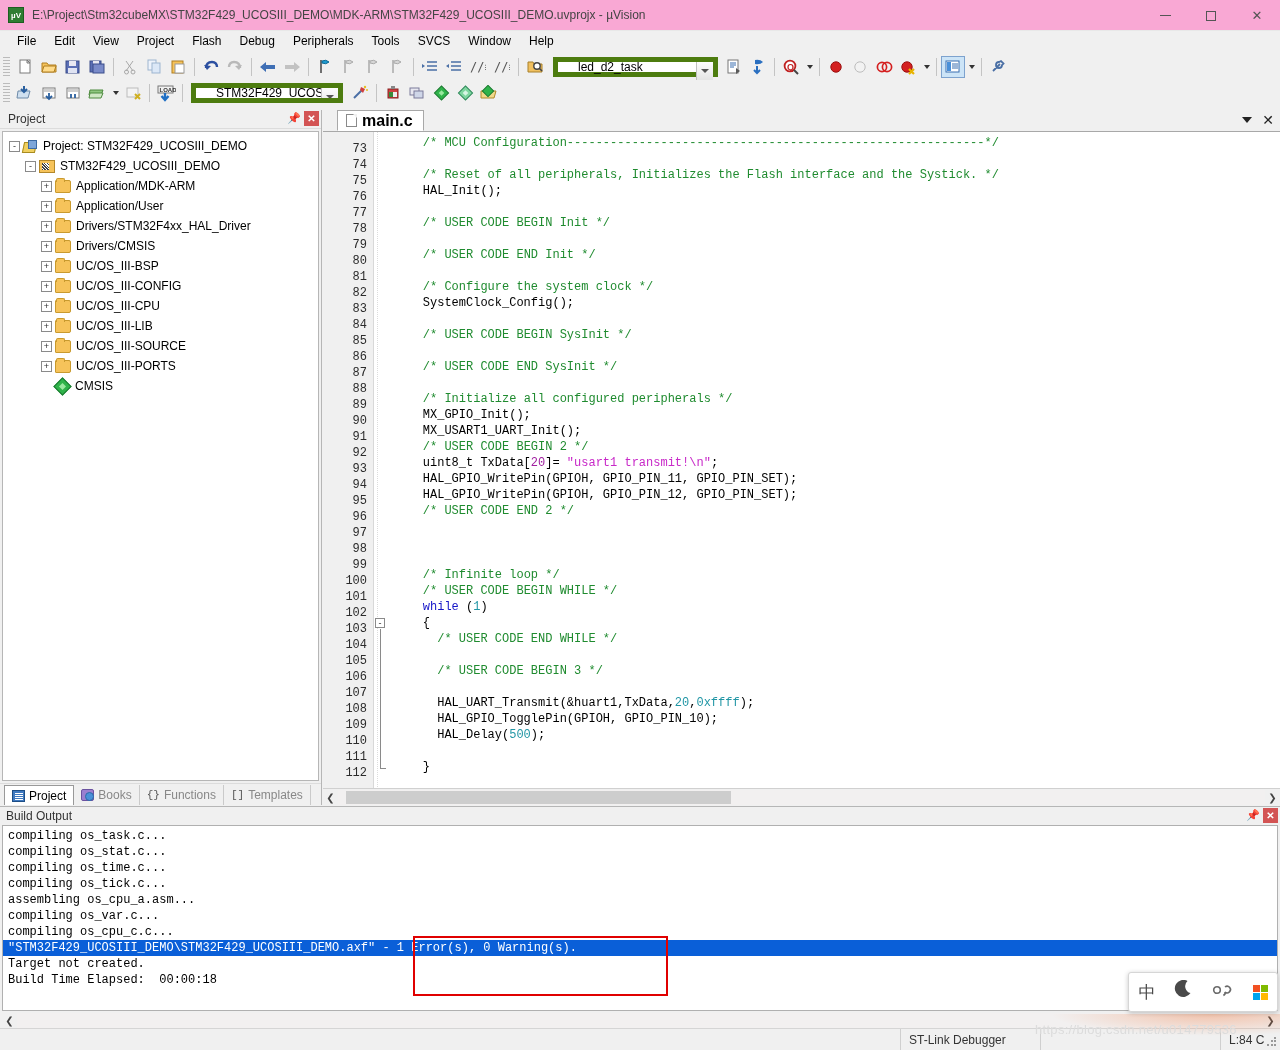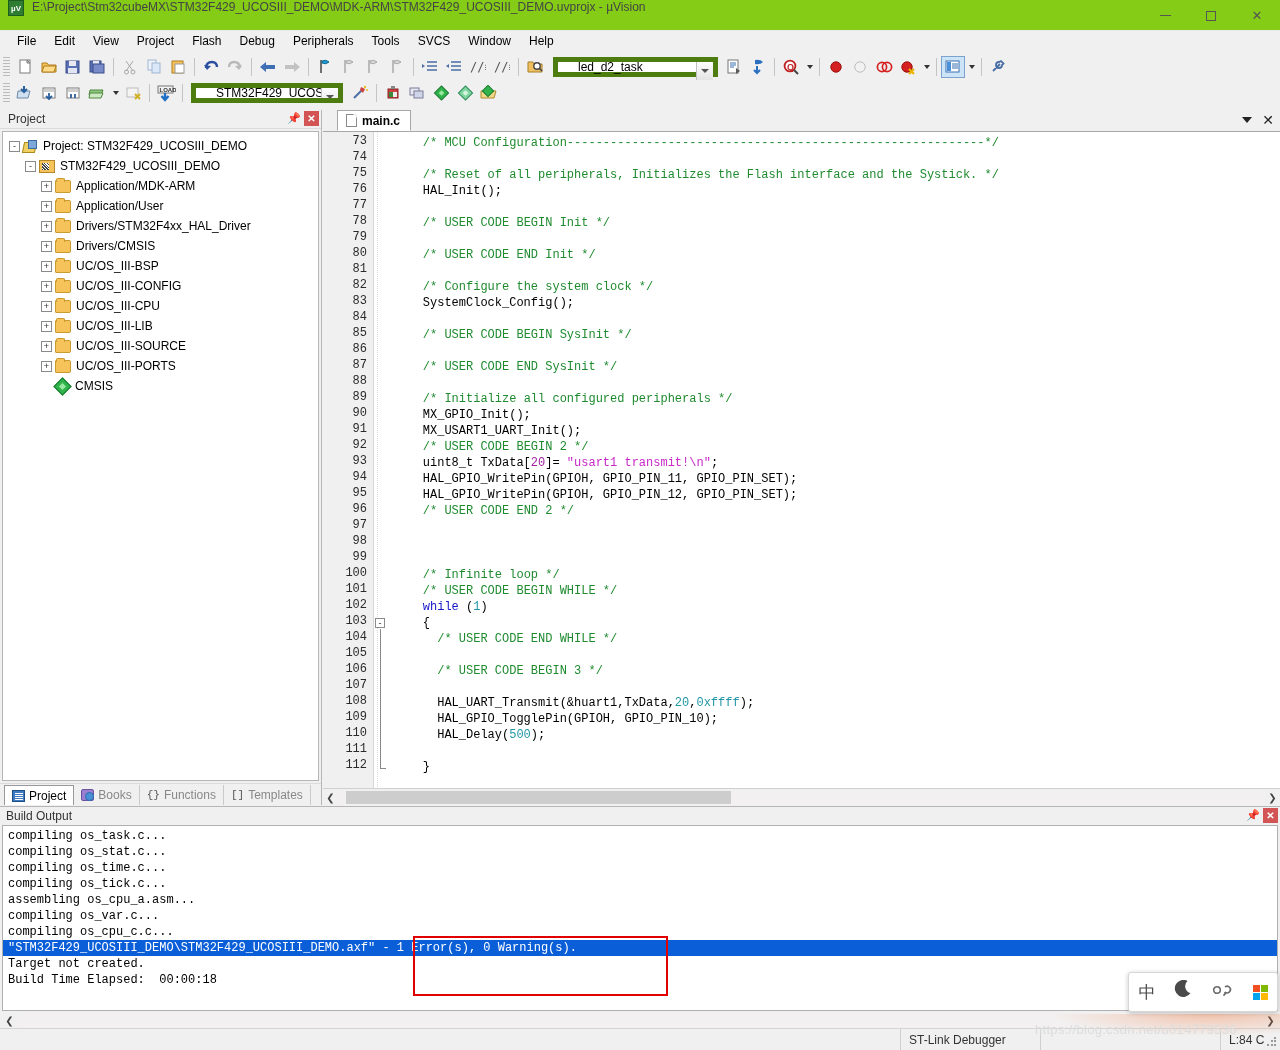--- a/index.html
+++ b/index.html
@@ -7,21 +7,21 @@
   body {
     font-family: "Liberation Sans", sans-serif;
     font-size: 12px;
     color:#000;
     background:#f0f0f0;
     position:relative;
   }
 
   
   .titlebar{
-    height:31px; background:#84cc16; display:flex; 
+    height:31px; background:#f9a8d4; display:flex; align-items:center;
     border-bottom:1px solid #e8e8e8; position:relative;
   }
   .app-icon{
     width:16px;height:16px;margin-left:8px;margin-right:8px;
     background:#2f7d32; color:#fff; font-size:8px; font-weight:bold;
     display:flex;align-items:center;justify-content:center;
     border:1px solid #1d5e20;
   }
   .title-text{ font-size:12px; color:#444; white-space:nowrap; }
   .winbtns{ position:absolute; right:0; top:0; height:31px; display:flex; }
@@ -154,38 +154,38 @@
     position:absolute; left:323px; top:0; width:957px; height:695px;
     background:#f0f0f0; display:flex; flex-direction:column;
   }
   .ed-tabbar{
     height:22px; background:#f0f0f0; display:flex; align-items:flex-end;
     position:relative; border-bottom:1px solid #a8a8a8;
   }
   .ed-tab{
     display:flex;align-items:center;gap:5px;height:21px;padding:0 10px 0 8px;
     background:#fff; border:1px solid #a8a8a8; border-bottom:1px solid #fff;
-    font-size:12px; font-weight:bold; margin-left:14px; position:relative;
+    font-size:16px; font-weight:bold; margin-left:14px; position:relative;
   }
   .file-ico{
     width:11px;height:13px;background:#fff;border:1px solid #8a8a8a;position:relative;
   }
   .file-ico:after{
     content:"";position:absolute;right:-1px;top:-1px;border-left:4px solid transparent;
     border-top:4px solid #f0f0f0; border-right:0;
   }
   .ed-tabbtns{ position:absolute; right:6px; top:2px; display:flex; gap:10px; align-items:center; }
   .dn-caret{ width:0;height:0;border-left:5px solid transparent;border-right:5px solid transparent;
     border-top:6px solid #222; }
 
   .code-wrap{ flex:1; background:#fff; position:relative; overflow:hidden; display:flex; }
   .gutter{
     width:50px; background:#f0f0f0; text-align:right; padding-right:6px;
     font-family:"Liberation Mono", monospace; font-size:12px; color:#2b2b2b;
-    padding-top:1px; flex:none;
+    padding-top:9px; flex:none;
   }
   .gutter div{ height:16px; line-height:16px; }
   .fold-col{
     width:15px; flex:none; background:#fff; position:relative; padding-top:3px;
     border-left:1px solid #d8d8d8;
     background-image:repeating-linear-gradient(to bottom,#dcdcdc 0 1px,transparent 1px 2px);
     background-size:1px 100%; background-repeat:repeat-y; background-position:3px 0;
   }
   .foldbox{
     position:absolute; left:1px; width:10px;height:10px;border:1px solid #8a8a8a;

